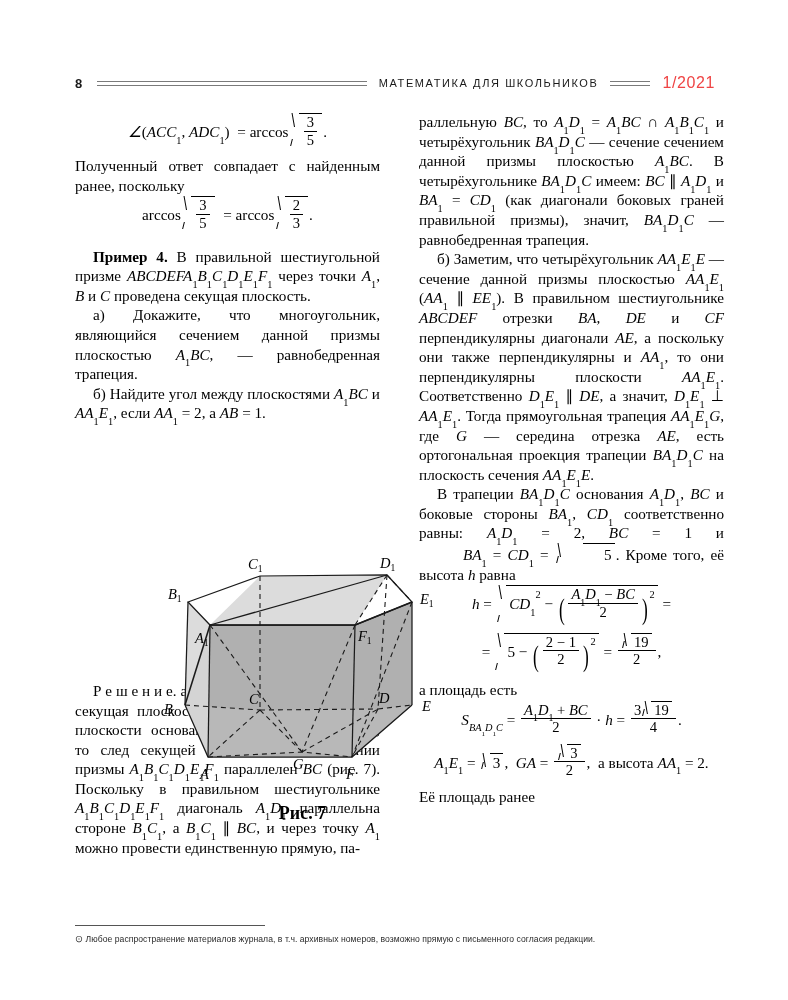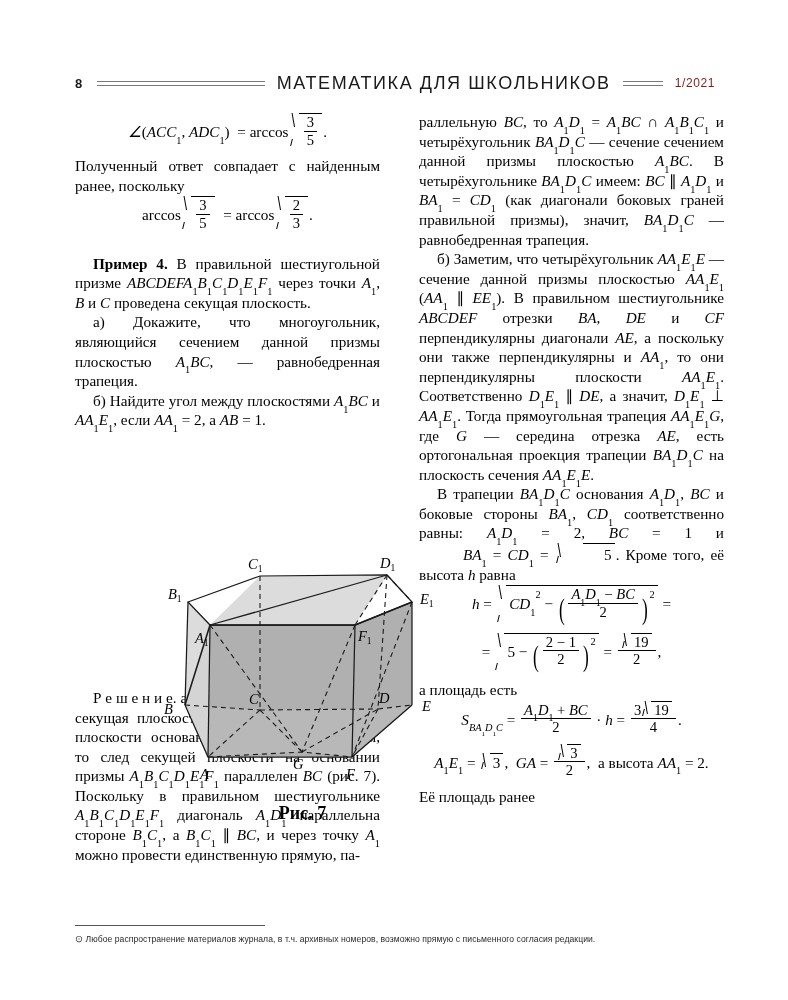--- a/index.html
+++ b/index.html
@@ -25,48 +25,48 @@
   .rule-long{
     flex:1 1 auto;height:5px;margin:0 12px 0 14px;position:relative;
   }
   .rule-long:before,.rule-long:after{
     content:"";position:absolute;left:0;right:0;height:1px;background:#7a7a7a;
   }
   .rule-long:before{top:0;}
   .rule-long:after{top:4px;}
   .journal{
     font-family:"Liberation Sans", sans-serif;
-    font-size:18px;letter-spacing:1.6px;color:#1a1a1a;white-space:nowrap;
+    font-size:11px;letter-spacing:1.6px;color:#1a1a1a;white-space:nowrap;
   }
   .rule-short{
     width:40px;height:5px;margin:0 12px;position:relative;flex:0 0 auto;
   }
   .rule-short:before,.rule-short:after{
     content:"";position:absolute;left:0;right:0;height:1px;background:#7a7a7a;
   }
   .rule-short:before{top:0;}
   .rule-short:after{top:4px;}
   .issue{
     font-family:"Liberation Sans", sans-serif;
-    font-size:12px;letter-spacing:.6px;color:#7f1d1d;white-space:nowrap;
+    font-size:16px;letter-spacing:.6px;color:#ef4444;white-space:nowrap;
   }
 
   
   .col{position:absolute;top:112px;width:305px;}
   .col-left{left:75px;}
   .col-right{left:419px;}
 
   .p{
     font-size:15.2px;line-height:19.6px;
     text-align:justify;text-justify:inter-word;
     margin:0;
     hyphens:manual;
   }
   .p.ind{text-indent:18px;}
-  .p.sp{margin-top:23px;}
+  .p.sp{margin-top:16px;}
 
   
   .eq{
     margin:1px 0 9px 0;
     text-align:center;
     font-size:15.2px;
     line-height:1;
   }
   b{font-weight:bold;}
 

